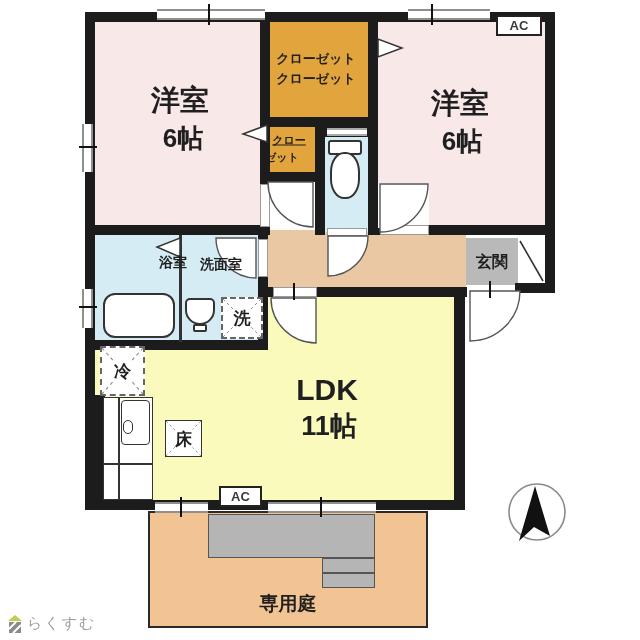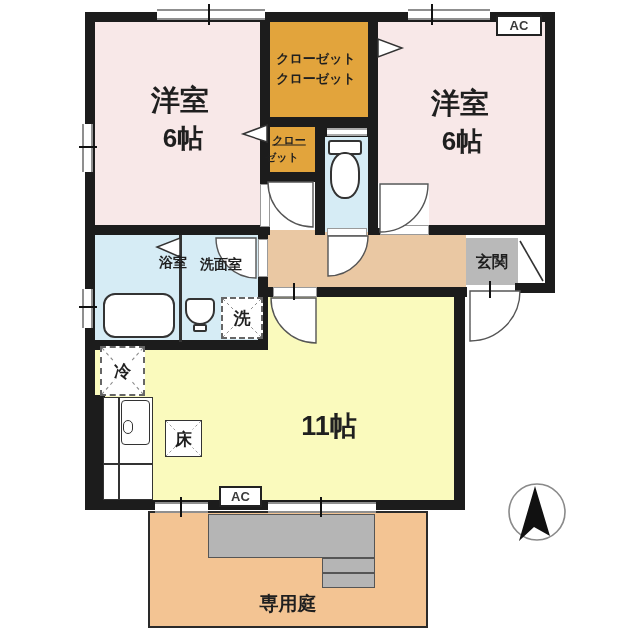--- a/index.html
+++ b/index.html
@@ -153,17 +153,26 @@
   <div class="lbl" style="left:183px;top:138px;font-size:26px;">6帖</div>
   <div class="lbl" style="left:460px;top:103px;font-size:29px;">洋室</div>
   <div class="lbl" style="left:462px;top:141px;font-size:26px;">6帖</div>
   <div class="lbl" style="left:316px;top:58px;font-size:13px;">クローゼット</div>
   <div class="lbl" style="left:316px;top:78px;font-size:13px;">クローゼット</div>
   <div class="lbl" style="left:289px;top:140px;font-size:11px;text-decoration:underline;">クロー</div>
   <div class="lbl" style="left:282px;top:157px;font-size:11px;">ゼット</div>
   <div class="lbl" style="left:137px;top:262px;font-size:14px;margin-left:36px;">浴室</div>
   <div class="lbl" style="left:221px;top:264px;font-size:14px;">洗面室</div>
   <div class="lbl" style="left:492px;top:262px;font-size:16px;">玄関</div>
+  <div class="lbl" style="left:327px;top:390px;font-size:30px;font-weight:600;">LDK</div>
   <div class="lbl" style="left:329px;top:426px;font-size:27px;font-weight:600;">11帖</div>
   <div class="lbl" style="left:288px;top:603px;font-size:19px;">専用庭</div>
 
+  <div class="logo">
+    <svg width="16" height="22" viewBox="0 0 16 22">
+      <polygon points="1,9 8,3 15,9" fill="#c3cc4e"></polygon>
+      <rect x="2" y="10" width="12" height="11" fill="#8a8a86"></rect>
+      <path d="M2 17 L9 10 M6 21 L14 13" stroke="#fff" stroke-width="2" fill="none"></path>
+    </svg>
+    <span class="logo-text">らくすむ</span>
+  </div>
 
 </div>
 
 </body></html>

